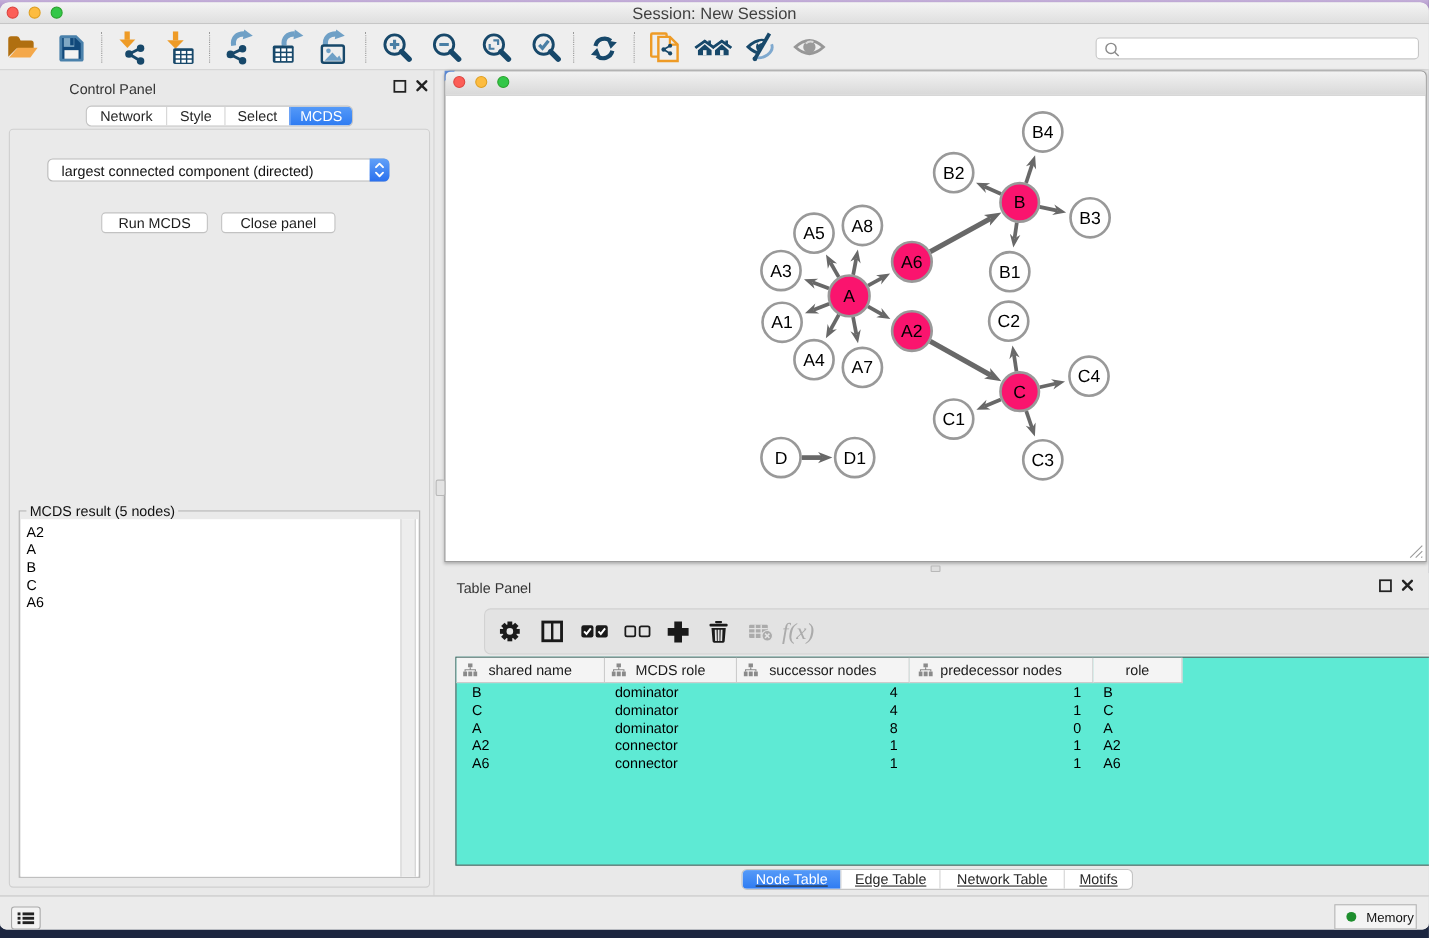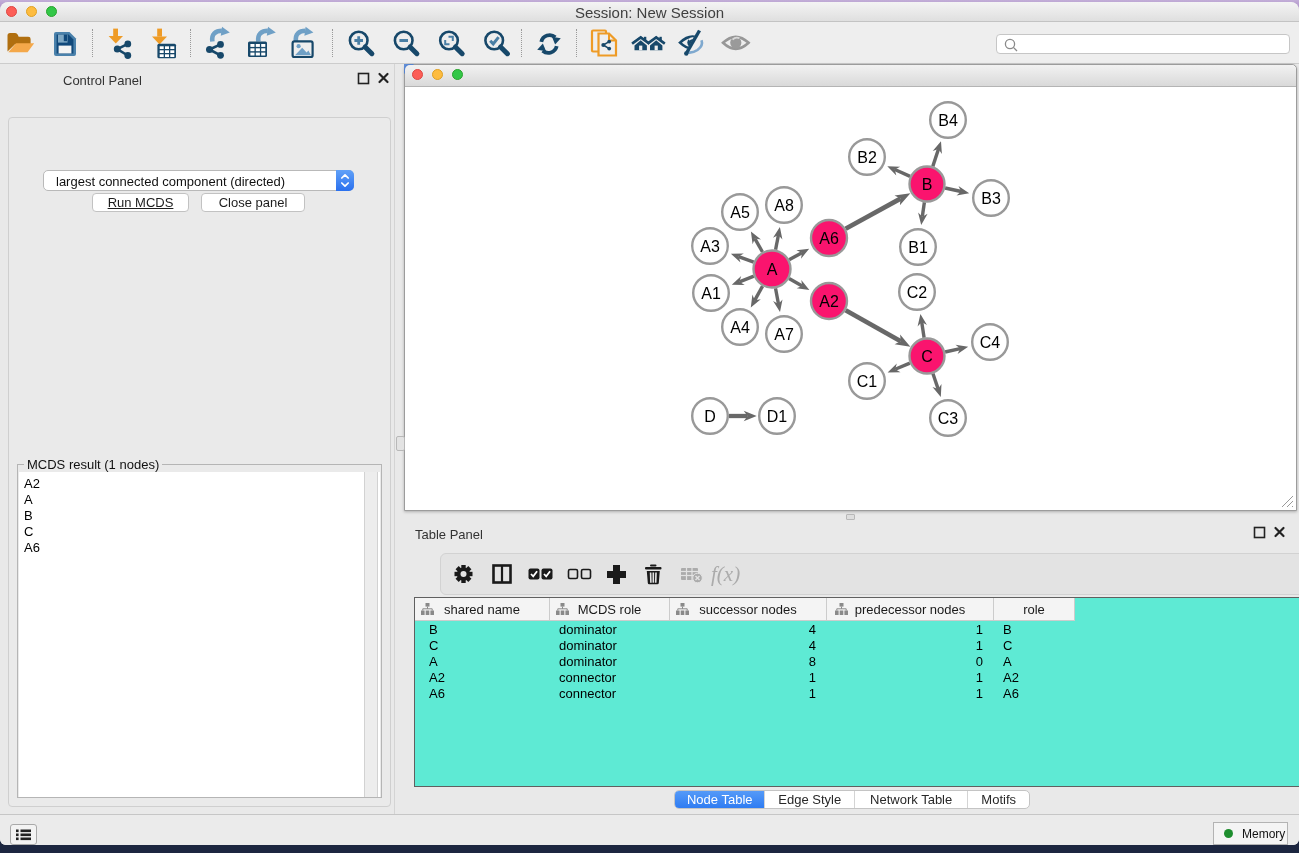--- a/index.html
+++ b/index.html
@@ -35,21 +35,21 @@
   border-radius:5px; overflow:hidden; font-size:13px; color:#282828; }
 .seg div { display:flex; align-items:center; justify-content:center;
   border-left:1px solid #d4d4d4; }
 .seg div:first-child { border-left:none; }
 .seg div.on { background:linear-gradient(180deg,#559af8,#2f7cf2); color:#fff; border-left-color:#2f7cf2;}
 
 #cppanel { position:absolute; left:8px; top:53px; width:383px; height:690px;
   background:#eaeaea; border:1px solid #cfcfcf; border-radius:4px; }
 #optlabel { position:absolute; left:0; top:21px; width:100%; text-align:center;
   font-size:13px; color:#1d1d1d; }
-#combo { position:absolute; left:34px; top:52px; width:311px; height:21px;
+#combo { position:absolute; left:34px; top:26px; width:311px; height:21px;
   background:#ffffff; border:1px solid #b9b9b9; border-radius:5px; }
 #combo .txt { position:absolute; left:12px; top:3px; font-size:13px; color:#111; }
 #combo .step { position:absolute; right:-1px; top:-1px; width:18px; height:21px;
   background:linear-gradient(180deg,#61a1f8,#2a70ee); border-radius:0 5px 5px 0; }
 .btn { position:absolute; height:19px; background:#ffffff; border:1px solid #c2c2c2;
   border-radius:4px; font-size:13px; color:#1d1d1d; text-align:center; line-height:17px; }
 
 #fs { position:absolute; left:8px; top:346px; width:365px; height:334px;
   border:1px solid #b5b5b5; }
 #fs .legend { position:absolute; left:6px; top:-8px; background:#eaeaea;
@@ -235,34 +235,40 @@
       </svg>
     </div>
   </div>
 
   <div id="cp">
     <div class="hdr">Control Panel</div>
     <svg class="winbtns" style="left:357px;top:8px;" width="34" height="13">
       <rect x="1.5" y="1.5" width="10" height="10" fill="none" stroke="#222" stroke-width="1.6"></rect>
       <path d="M22.5 2 L30.5 10 M30.5 2 L22.5 10" stroke="#222" stroke-width="2.2" stroke-linecap="round"></path>
     </svg>
+    <div class="seg" style="left:78px;top:32px;width:243px;height:19px;">
+      <div style="width:72px;">Network</div>
+      <div style="width:53px;">Style</div>
+      <div style="width:59px;">Select</div>
+      <div class="on" style="width:57px;">MCDS</div>
+    </div>
     <div id="cppanel">
       <div id="combo">
         <div class="txt">largest connected component (directed)</div>
         <div class="step">
           <svg width="18" height="21">
             <path d="M5.8 8 L9 4.8 L12.2 8" fill="none" stroke="#fff" stroke-width="1.7" stroke-linecap="round" stroke-linejoin="round"></path>
             <path d="M5.8 13 L9 16.2 L12.2 13" fill="none" stroke="#fff" stroke-width="1.7" stroke-linecap="round" stroke-linejoin="round"></path>
           </svg>
         </div>
       </div>
-      <div class="btn" style="left:83px;top:75px;width:97px;text-decoration:underline;">Run MCDS</div>
+      <div class="btn" style="left:83px;top:75px;width:97px;">Run MCDS</div>
       <div class="btn" style="left:192px;top:75px;width:104px;">Close panel</div>
       <div id="fs">
-        <div class="legend">MCDS result (1 nodes)</div>
+        <div class="legend">MCDS result (5 nodes)</div>
         <div id="fslist">
           <div style="height:4px;"></div>
           <div class="it">A2</div>
             <div class="it">A</div>
             <div class="it">B</div>
           <div class="it">C</div>
             <div class="it">A6</div>
           <div id="fssb"></div>
         </div>
       </div>
@@ -489,23 +495,23 @@
 <div class="tr" style="left:144px;top:72px;">connector</div>
 <div class="tr num" style="left:351px;top:72px;width:50px;">1</div>
 <div class="tr num" style="left:518px;top:72px;width:50px;">1</div>
 <div class="tr" style="left:588px;top:72px;">A2</div>
 <div class="tr" style="left:14px;top:88px;">A6</div>
 <div class="tr" style="left:144px;top:88px;">connector</div>
 <div class="tr num" style="left:351px;top:88px;width:50px;">1</div>
 <div class="tr num" style="left:518px;top:88px;width:50px;">1</div>
 <div class="tr" style="left:588px;top:88px;">A6</div>
     </div>
-    <div class="seg" style="left:270px;top:269px;width:356px;height:19px;">
+    <div class="seg" style="left:270px;top:269px;width:356px;height:19px;text-decoration:underline;">
       <div class="on" style="width:90px;">Node Table</div>
-      <div style="width:90px;">Edge Style</div>
+      <div style="width:90px;">Edge Table</div>
       <div style="width:114px;">Network Table</div>
       <div style="width:62px;">Motifs</div>
     </div>
   </div>
 
   <div style="position:absolute;left:396px;top:434px;width:9px;height:15px;background:#e3e3e3;border:1px solid #b8b8b8;border-radius:2px;"></div>
   <div style="position:absolute;left:846px;top:512px;width:9px;height:6px;background:#dedede;border:1px solid #b8b8b8;border-radius:1px;"></div>
 <div style="position:absolute;left:394px;top:62px;width:1px;height:751px;background:#d4d4d4;"></div>
   <div id="statusbar">
     <div id="listbtn">

